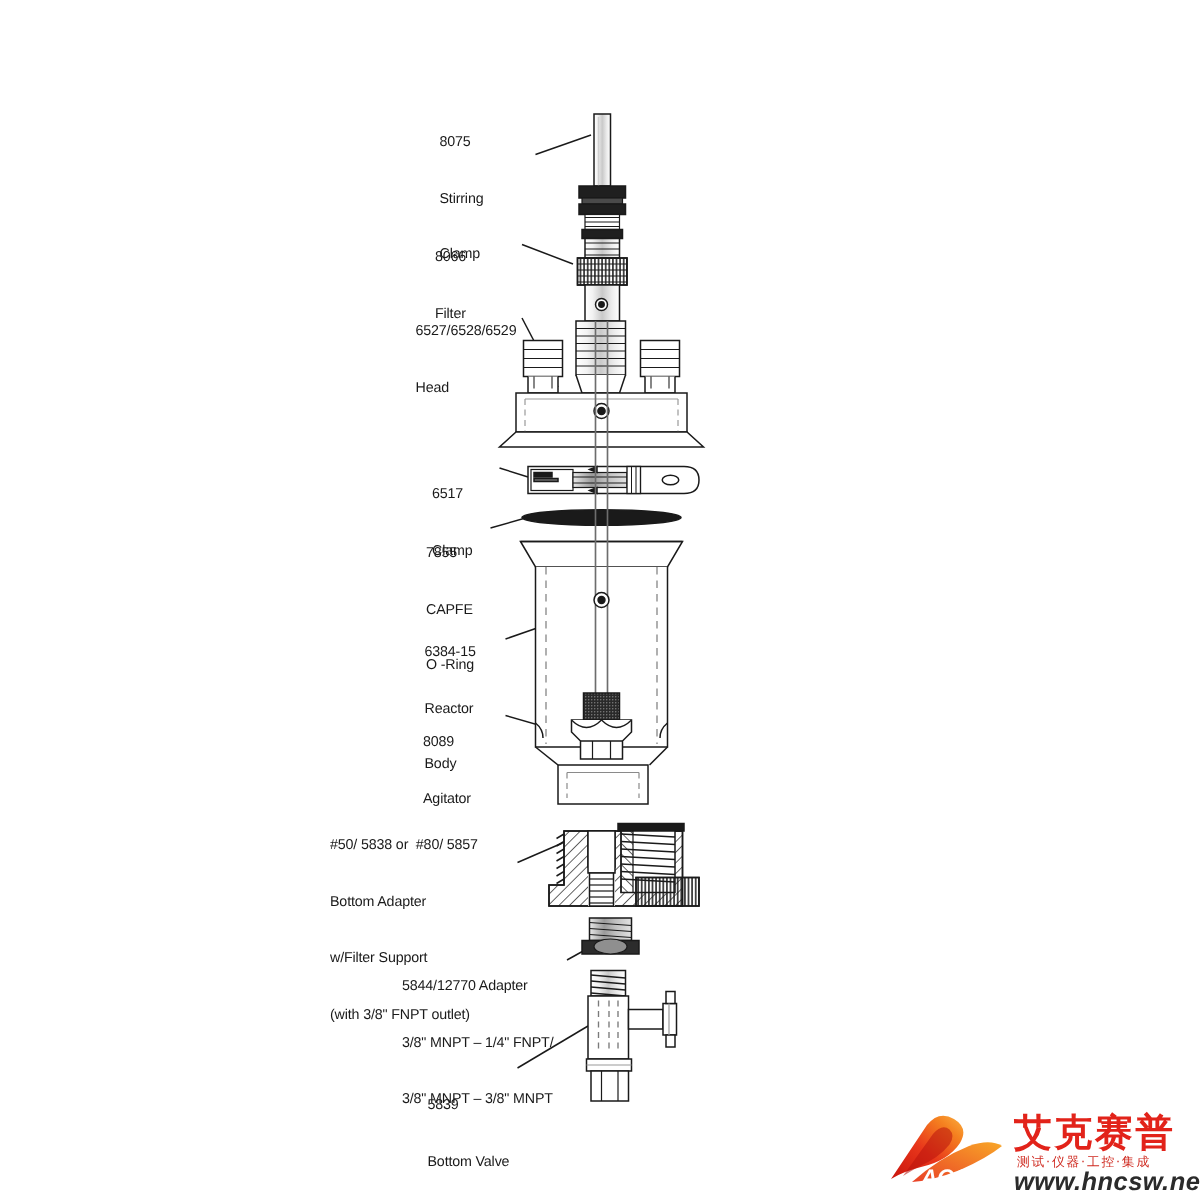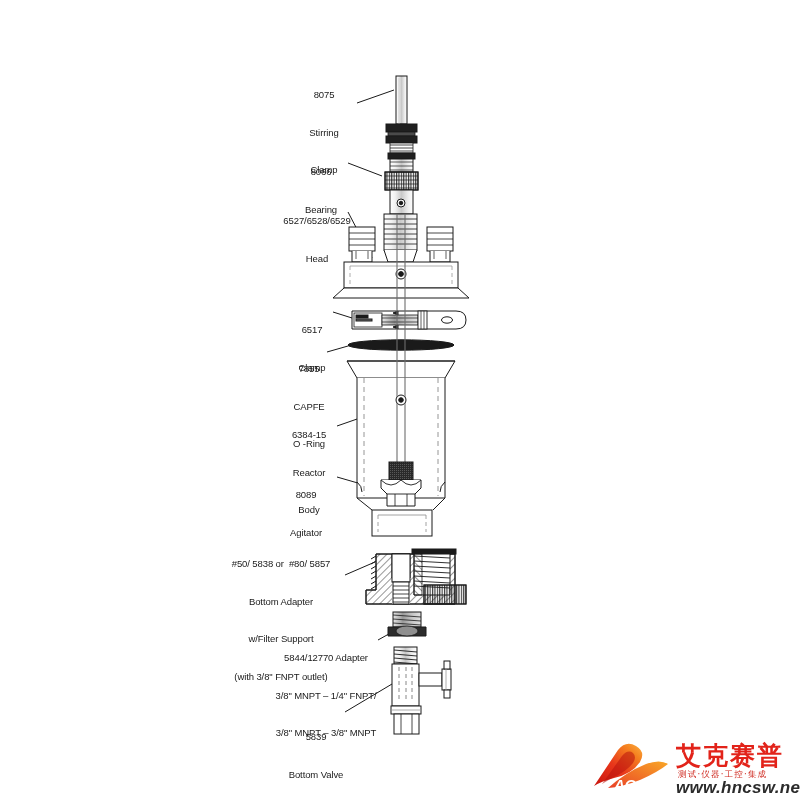--- a/index.html
+++ b/index.html
@@ -25,21 +25,20 @@
   .callout {
     position: absolute;
     font-family: "Liberation Sans", sans-serif;
     font-size: 9.5px;
     line-height: 12.5px;
     color: #1a1a1a;
     white-space: pre;
     letter-spacing: -0.1px;
   }
   .callout.center {
-    text-align: center;
   }
   .callout .ln {
     display: block;
   }
   
   #watermark {
     position: absolute;
     left: 588px;
     top: 742px;
     width: 210px;
@@ -395,21 +394,21 @@
   </svg>
 
   <div class="callout center" style="left:293px; top:64px; width:62px;">
     <span class="ln">8075</span>
     <span class="ln">Stirring</span>
     <span class="ln">Clamp</span>
   </div>
 
   <div class="callout center" style="left:290px; top:141px; width:62px;">
     <span class="ln">8066</span>
-    <span class="ln">Bearing</span>
+    <span class="ln">Filter</span>
   </div>
 
   <div class="callout center" style="left:277px; top:190px; width:80px;">
     <span class="ln">6527/6528/6529</span>
     <span class="ln">Head</span>
   </div>
 
   <div class="callout center" style="left:288px; top:299px; width:48px;">
     <span class="ln">6517</span>
     <span class="ln">Clamp</span>

